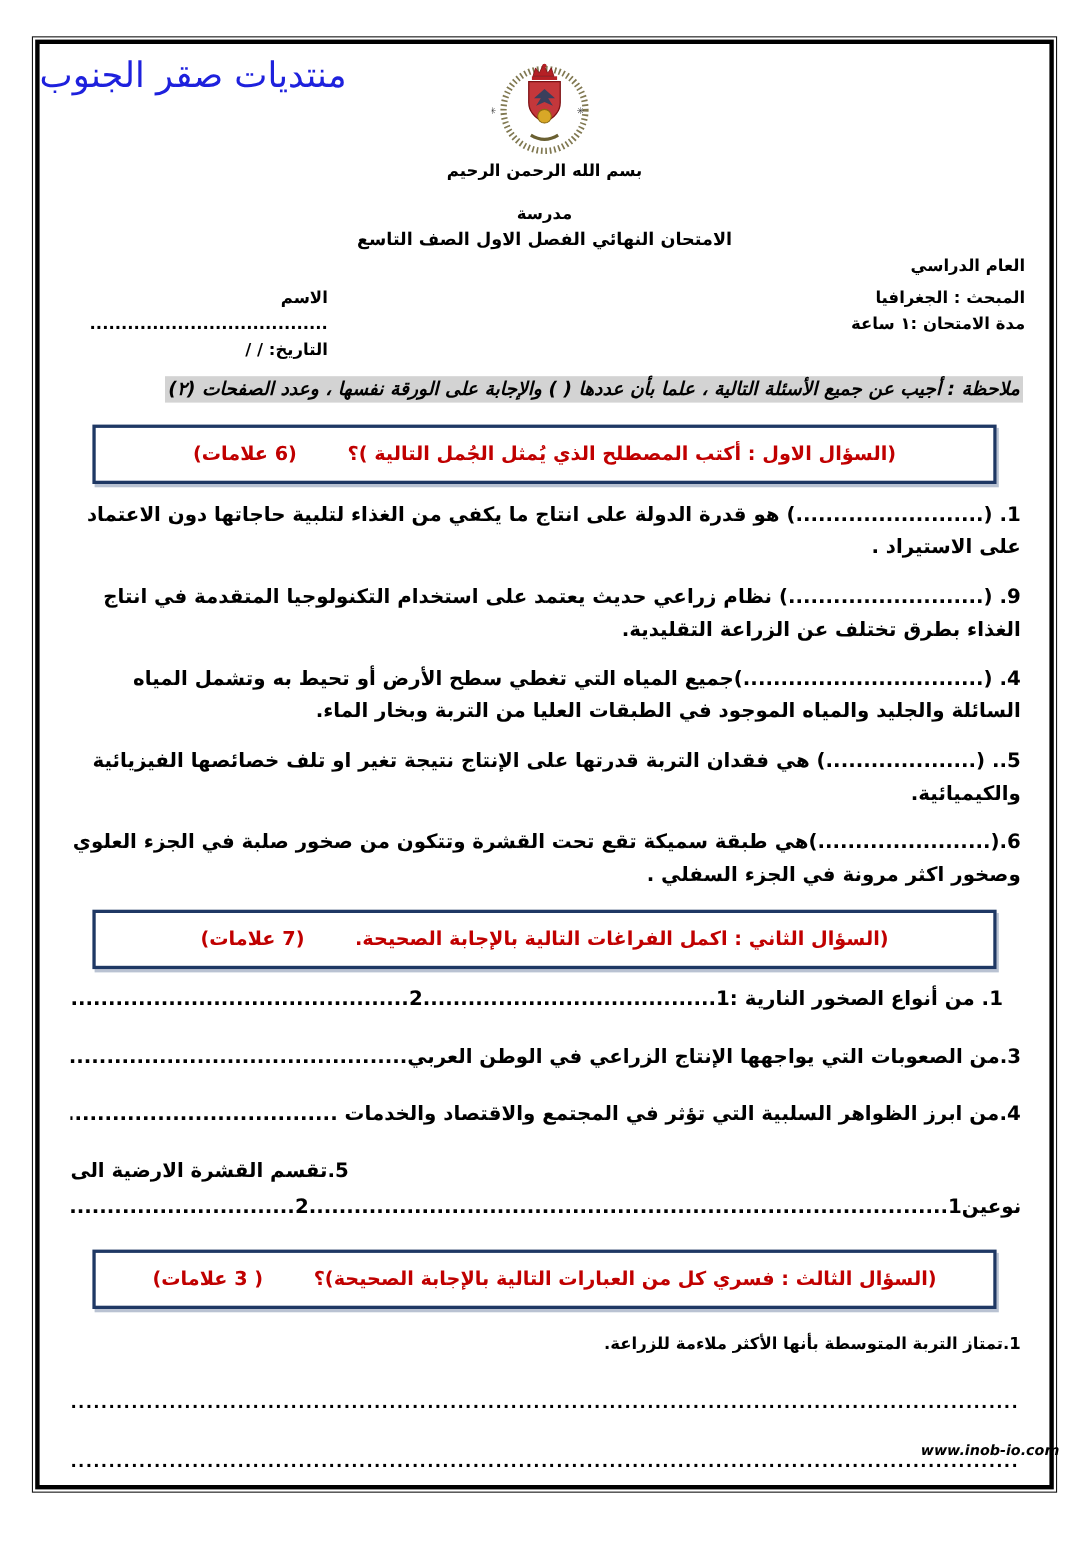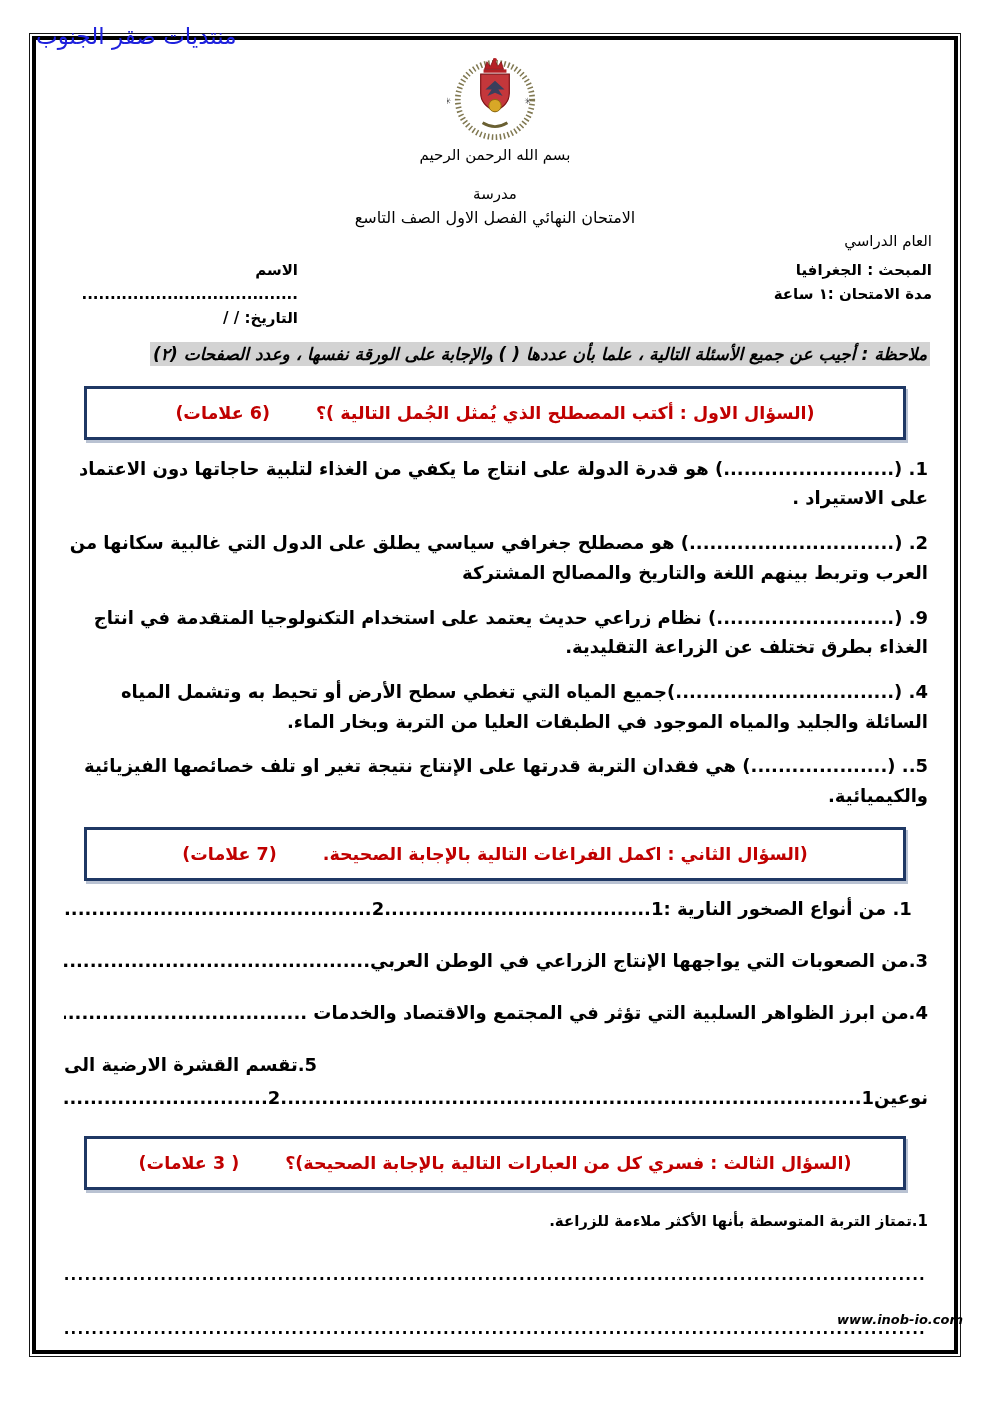--- a/index.html
+++ b/index.html
@@ -17,26 +17,26 @@
     outline:1px solid #161616;
     outline-offset:2px;
     background:#fff;
   }
   .content {
     position:absolute; inset:0;
     padding:14px 22px 10px;
     direction:rtl;
   }
   .watermark {
-    position:absolute; top:23px; left:36px; z-index:6;
-    font-size:23px; color:#1e21dd; direction:rtl; font-weight:500;
+    position:absolute; top:49px; left:36px; z-index:6;
+    font-size:32px; color:#1e21dd; direction:rtl; font-weight:500;
     letter-spacing:0.5px;
   }
   .logo-row { text-align:center; margin-top:2px; }
-  .hdr { text-align:center; font-weight:normal; color:#000; }
+  .hdr { text-align:center; font-weight:bold; color:#000; }
   .hdr-basmala { font-size:15px; margin-top:2px; }
   .hdr-school  { font-size:15px; margin-top:21px; }
   .hdr-exam    { font-size:16px; margin-top:5px; }
   .hdr-year    { font-size:15px; margin-top:5px;text-align:right; }
   .info-row {
     display:flex; justify-content:space-between;
     font-weight:bold; font-size:15px; margin-top:8px; line-height:1.6;
   }
   .info-left { width:240px; text-align:right; }
   .info-date { padding-left:24px; }
@@ -110,24 +110,24 @@
     <div class="note">
       <span class="hl">ملاحظة : أجيب عن جميع الأسئلة التالية ، علما بأن عددها ( ) والإجابة على الورقة نفسها ، وعدد الصفحات (٢)</span>
     </div>
 
     <div class="qbox">
       <span class="qtitle">(السؤال الاول : أكتب المصطلح الذي يُمثل الجُمل التالية )؟</span>
       <span class="qmarks">(6 علامات)</span>
     </div>
     <div class="items q1">
       <div class="item">1. (.........................) هو قدرة الدولة على انتاج ما يكفي من الغذاء لتلبية حاجاتها دون الاعتماد على الاستيراد .</div>
-      <div class="item">2. (..............................) هو مصطلح جغرافي سياسي يطلق على الدول التي غالبية سكانها من العرب وتربط بينهم اللغة والتاريخ والمصالح المشتركة</div>
       <div class="item">9. (..........................) نظام زراعي حديث يعتمد على استخدام التكنولوجيا المتقدمة في انتاج الغذاء بطرق تختلف عن الزراعة التقليدية.</div>
       <div class="item">4. (................................)جميع المياه التي تغطي سطح الأرض أو تحيط به وتشمل المياه السائلة والجليد والمياه الموجود في الطبقات العليا من التربة وبخار الماء.</div>
       <div class="item">5.. (....................) هي فقدان التربة قدرتها على الإنتاج نتيجة تغير او تلف خصائصها الفيزيائية والكيميائية.</div>
+      <div class="item">6.(.......................)هي طبقة سميكة تقع تحت القشرة وتتكون من صخور صلبة في الجزء العلوي وصخور اكثر مرونة في الجزء السفلي .</div>
     </div>
 
     <div class="qbox">
       <span class="qtitle">(السؤال الثاني : اكمل الفراغات التالية بالإجابة الصحيحة.</span>
       <span class="qmarks">(7 علامات)</span>
     </div>
     <div class="items q2">
       <div class="item">1. من أنواع الصخور النارية :1.......................................2.............................................</div>
       <div class="item">3.من الصعوبات التي يواجهها الإنتاج الزراعي في الوطن العربي...........................................................................</div>
       <div class="item">4.من ابرز الظواهر السلبية التي تؤثر في المجتمع والاقتصاد والخدمات ..........................................................</div>

